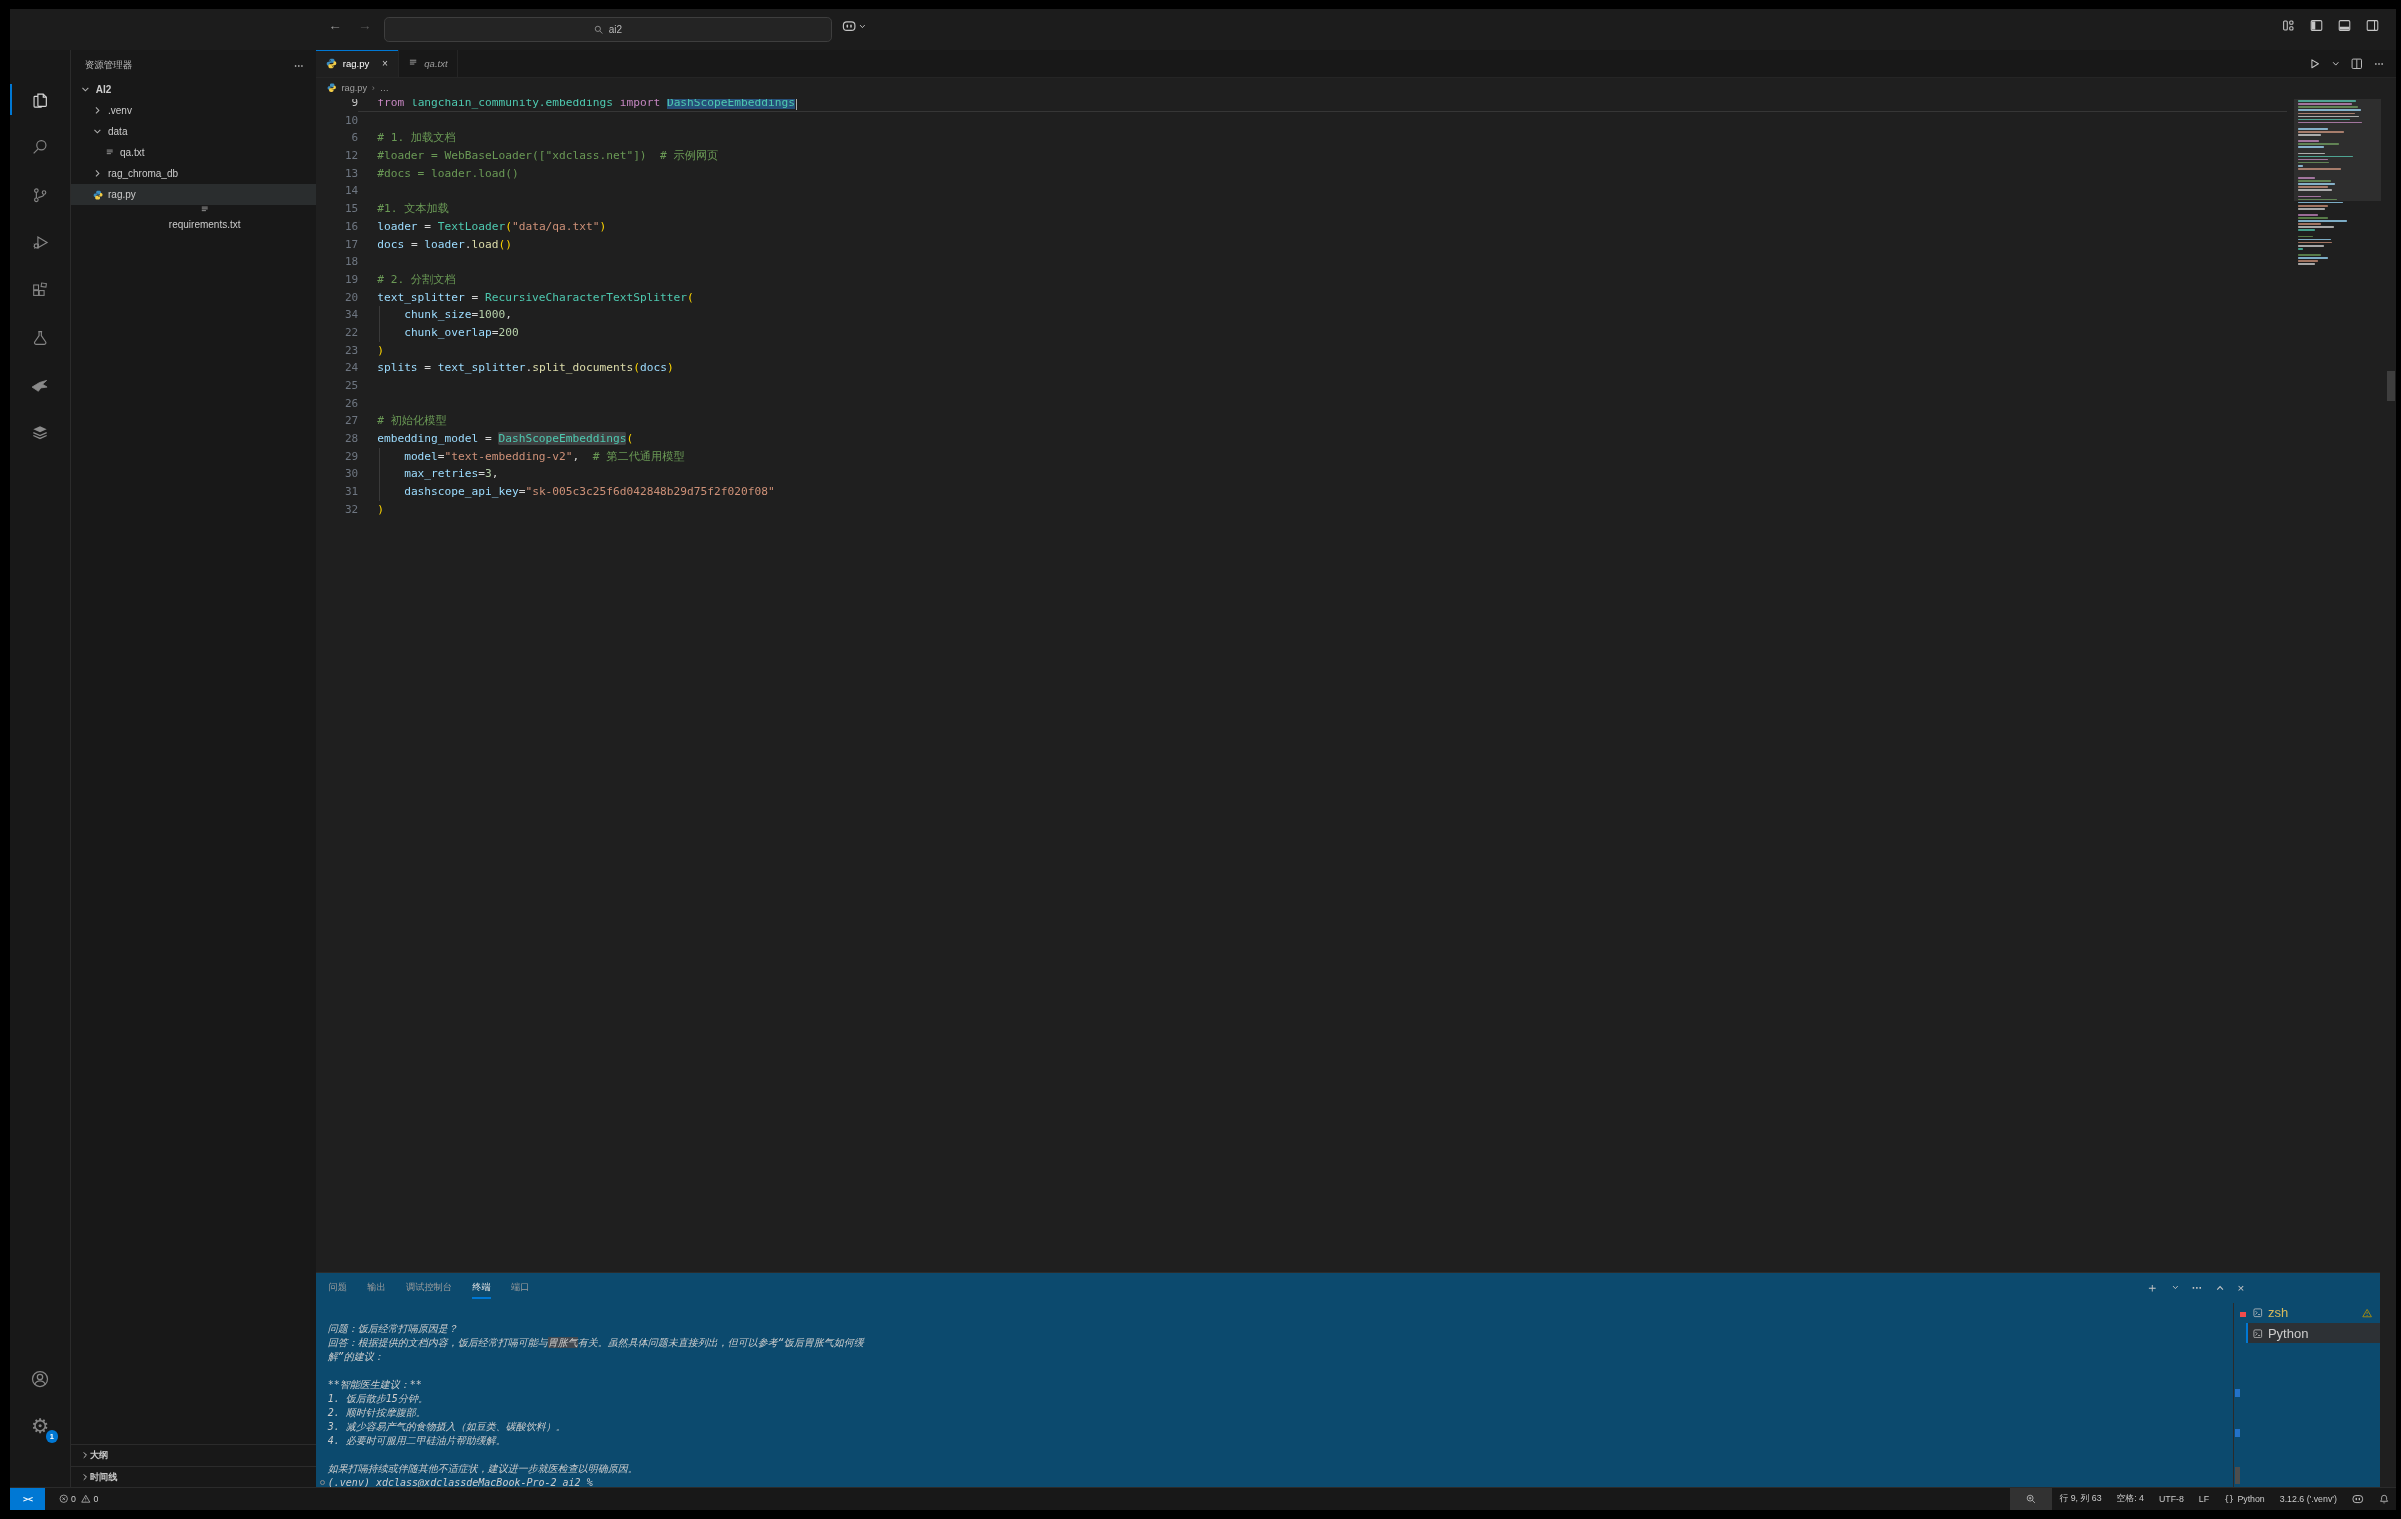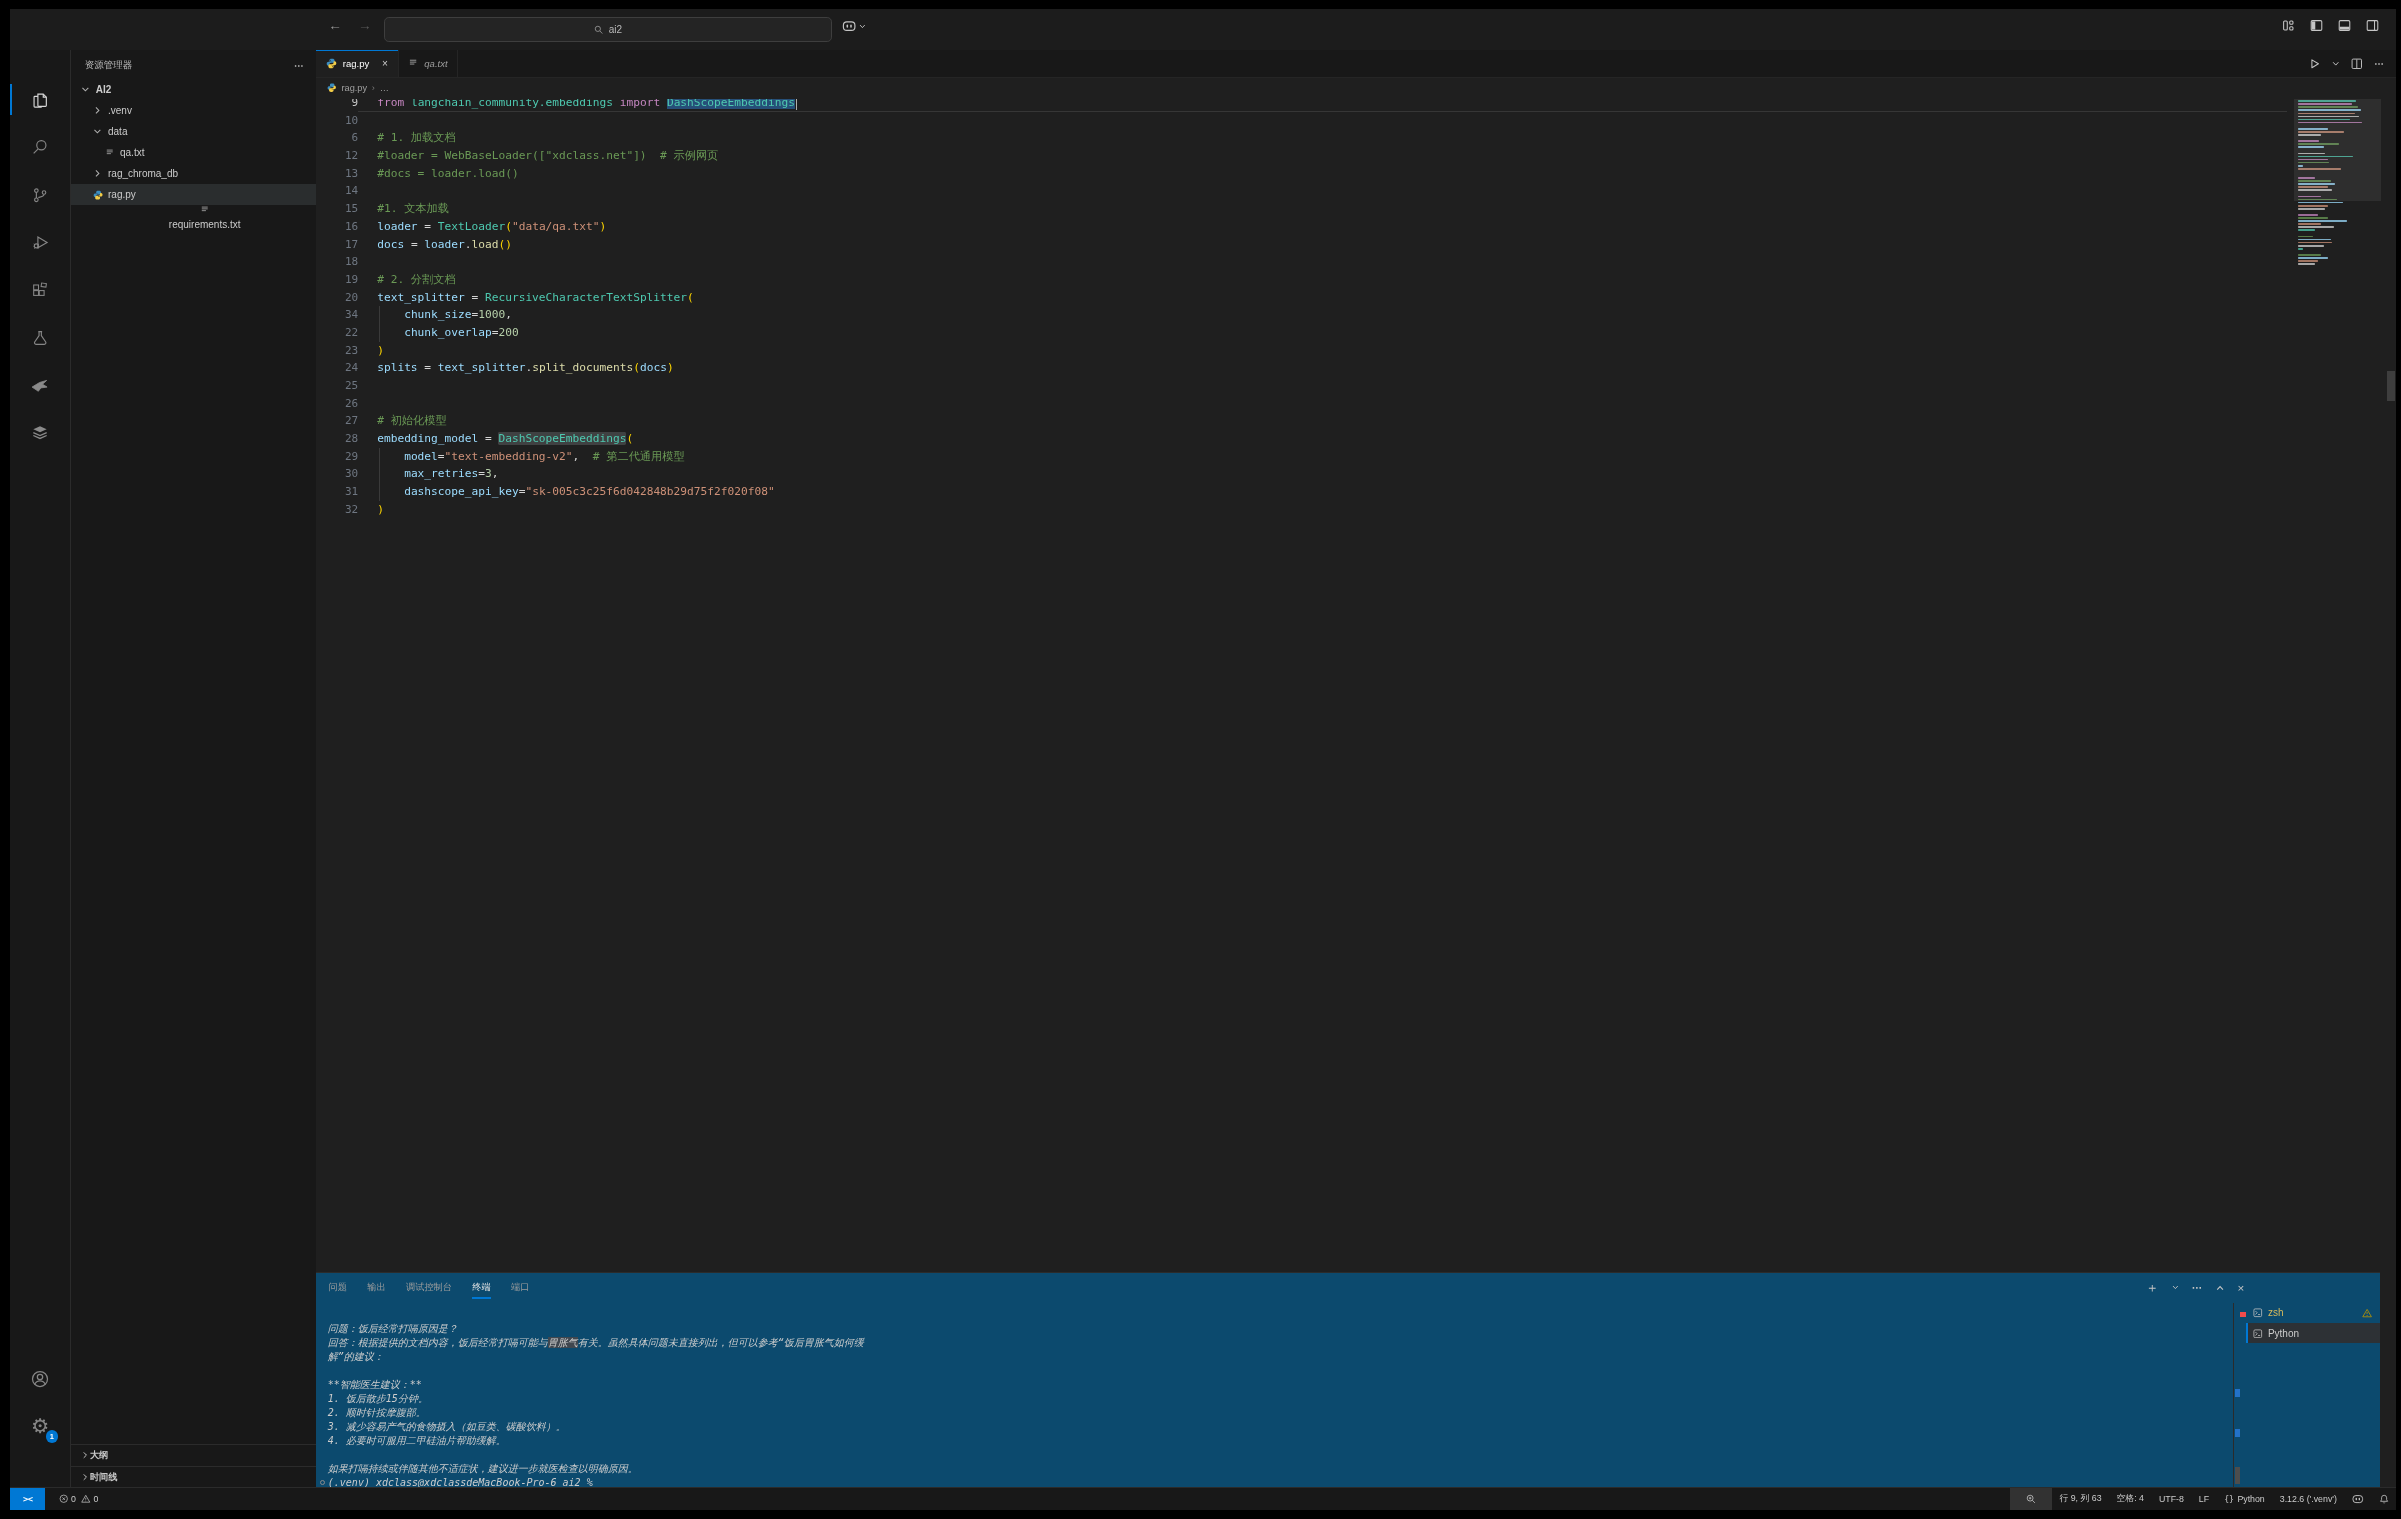--- a/index.html
+++ b/index.html
@@ -74,21 +74,21 @@
   #term-lines{padding:19px 27px 0 11.6px;font-family:"DejaVu Sans Mono",monospace;font-size:10px;color:#cccccc;}
   .term-line{height:14px;line-height:14px;white-space:pre;position:relative;font-style:italic;}
   .term-line .hl{background:#40474f;}
   .decor-circle{position:absolute;left:-8.2px;top:4.1px;width:5.4px;height:5.4px;border:1px solid #8a8a8a;border-radius:50%;box-sizing:border-box;}
   #overview-marks{position:absolute;right:140px;top:30px;bottom:0;width:6.1px;border-left:0.7px solid #2b2b2b;}
   .ov-red{position:absolute;right:-5.4px;top:8.8px;width:5.4px;height:5.4px;background:#f14c4c;}
   .ov-b1{position:absolute;left:0.7px;top:86px;width:5.4px;height:8.2px;background:#2472c8;}
   .ov-b2{position:absolute;left:0.7px;top:126px;width:5.4px;height:8.2px;background:#2472c8;}
   .ov-thumb{position:absolute;left:0.7px;top:164px;width:5.4px;height:17.7px;background:#4d4d4d;}
   #term-list{position:absolute;right:0;top:30px;width:134px;bottom:0;}
-  .tl-row{height:20.4px;display:flex;align-items:center;gap:5.4px;padding-left:6.8px;position:relative;font-size:10px;color:#cccccc;}
+  .tl-row{height:20.4px;display:flex;align-items:center;gap:5.4px;padding-left:6.8px;position:relative;font-size:13px;color:#cccccc;}
   .tl-row.selected{background:#2d3135;}
   .tl-row.selected::before{content:"";position:absolute;left:0;top:0;bottom:0;width:1.7px;background:#0078d4;}
   .tl-zsh{color:#d7ba5c;}
   .tl-warn{margin-left:auto;margin-right:8.2px;display:flex;}
   
   #statusbar{position:absolute;left:0;right:0;bottom:0;height:22.5px;background:#181818;border-top:0.7px solid #2b2b2b;
     font-size:8.8px;color:#cccccc;display:flex;align-items:center;}
   #remote{width:35px;height:22.5px;background:#0078d4;color:#fff;display:flex;align-items:center;justify-content:center;
     font-family:"DejaVu Sans Mono",monospace;font-size:8.8px;font-weight:700;letter-spacing:-0.7px;}
   .sb-item{display:flex;align-items:center;gap:3.4px;padding:0 5.4px;height:100%;}
@@ -447,21 +447,21 @@
             <div class="term-line"><span>回答：根据提供的文档内容，饭后经常打嗝可能与</span><span class="hl">胃胀气</span><span>有关。虽然具体问题未直接列出，但可以参考“饭后胃胀气如何缓</span></div>
             <div class="term-line"><span>解”的建议：</span></div>
             <div class="term-line"></div>
             <div class="term-line"><span>**智能医生建议：**</span></div>
             <div class="term-line"><span>1. 饭后散步15分钟。</span></div>
             <div class="term-line"><span>2. 顺时针按摩腹部。</span></div>
             <div class="term-line"><span>3. 减少容易产气的食物摄入（如豆类、碳酸饮料）。</span></div>
             <div class="term-line"><span>4. 必要时可服用二甲硅油片帮助缓解。</span></div>
             <div class="term-line"></div>
             <div class="term-line"><span>如果打嗝持续或伴随其他不适症状，建议进一步就医检查以明确原因。</span></div>
-            <div class="term-line"><span class="decor-circle"></span><span>(.venv) xdclass@xdclassdeMacBook-Pro-6 ai2 %</span></div>
+            <div class="term-line"><span class="decor-circle"></span><span>(.venv) xdclass@xdclassdeMacBook-Pro-2 ai2 %</span></div>
           </div>
       </div>
       <div id="overview-marks">
         <div class="ov-red"></div>
         <div class="ov-b1"></div>
         <div class="ov-b2"></div>
         <div class="ov-thumb"></div>
       </div>
       <div id="term-list">
         <div class="tl-row">

